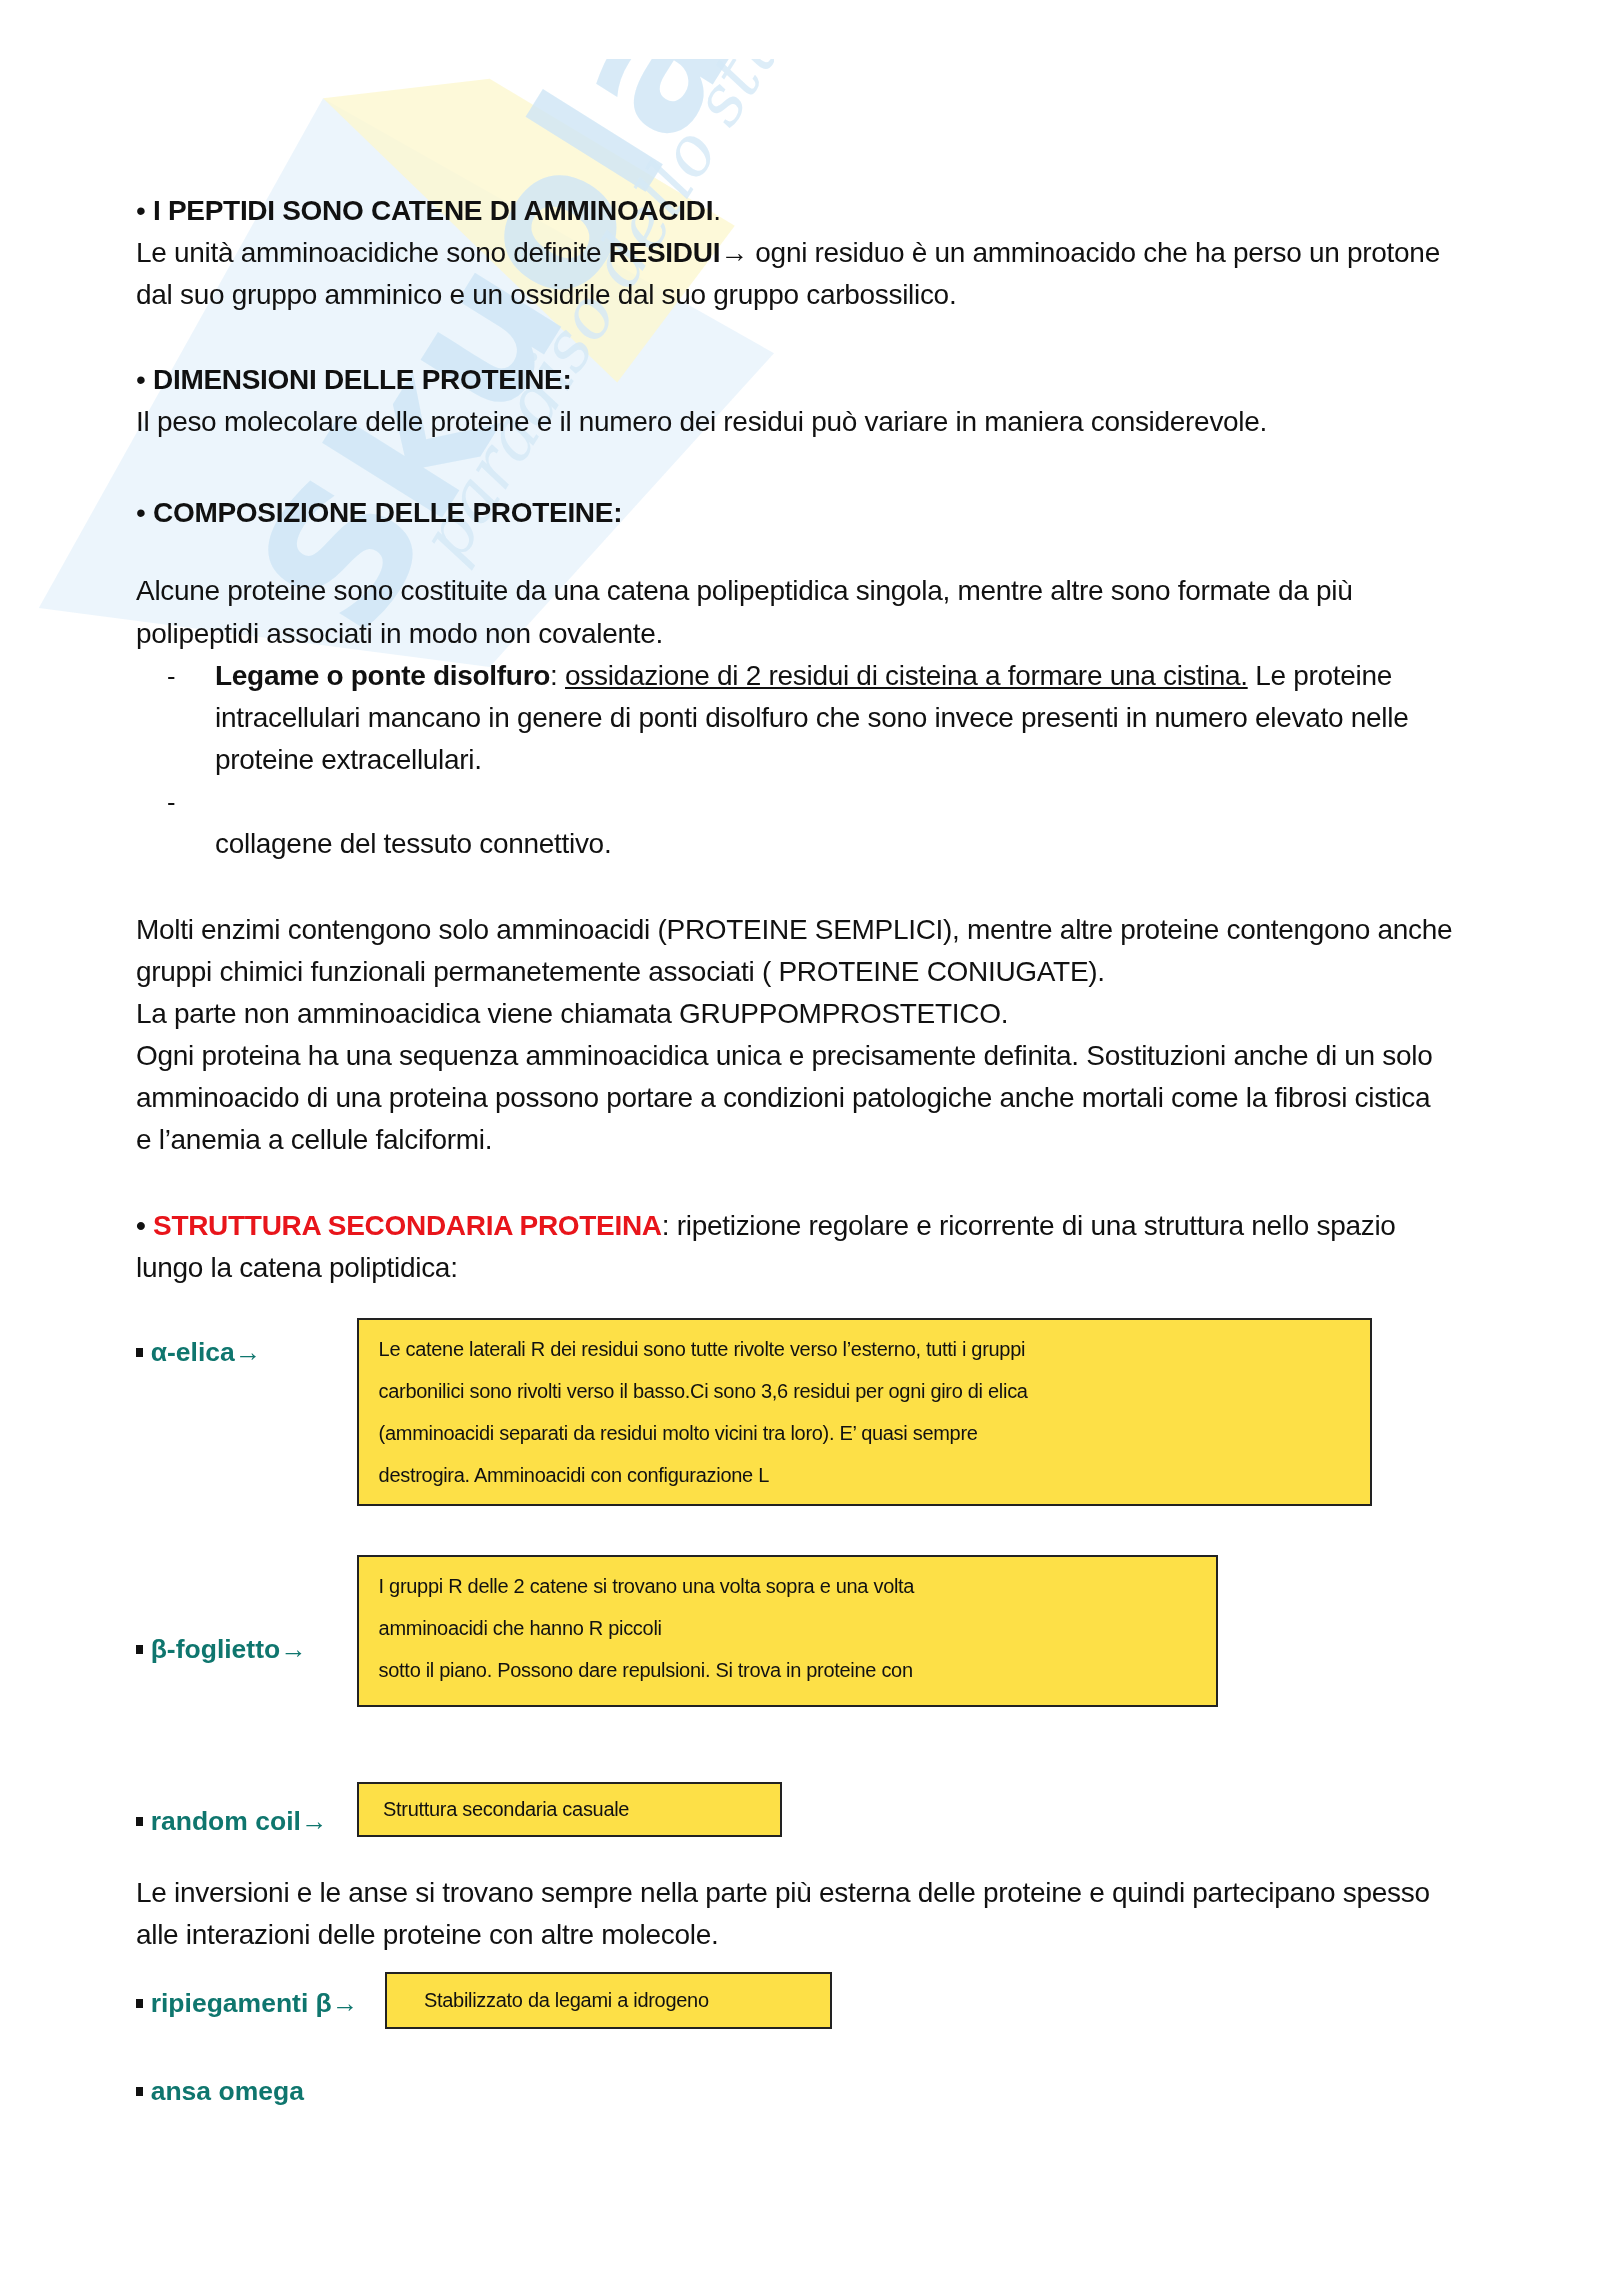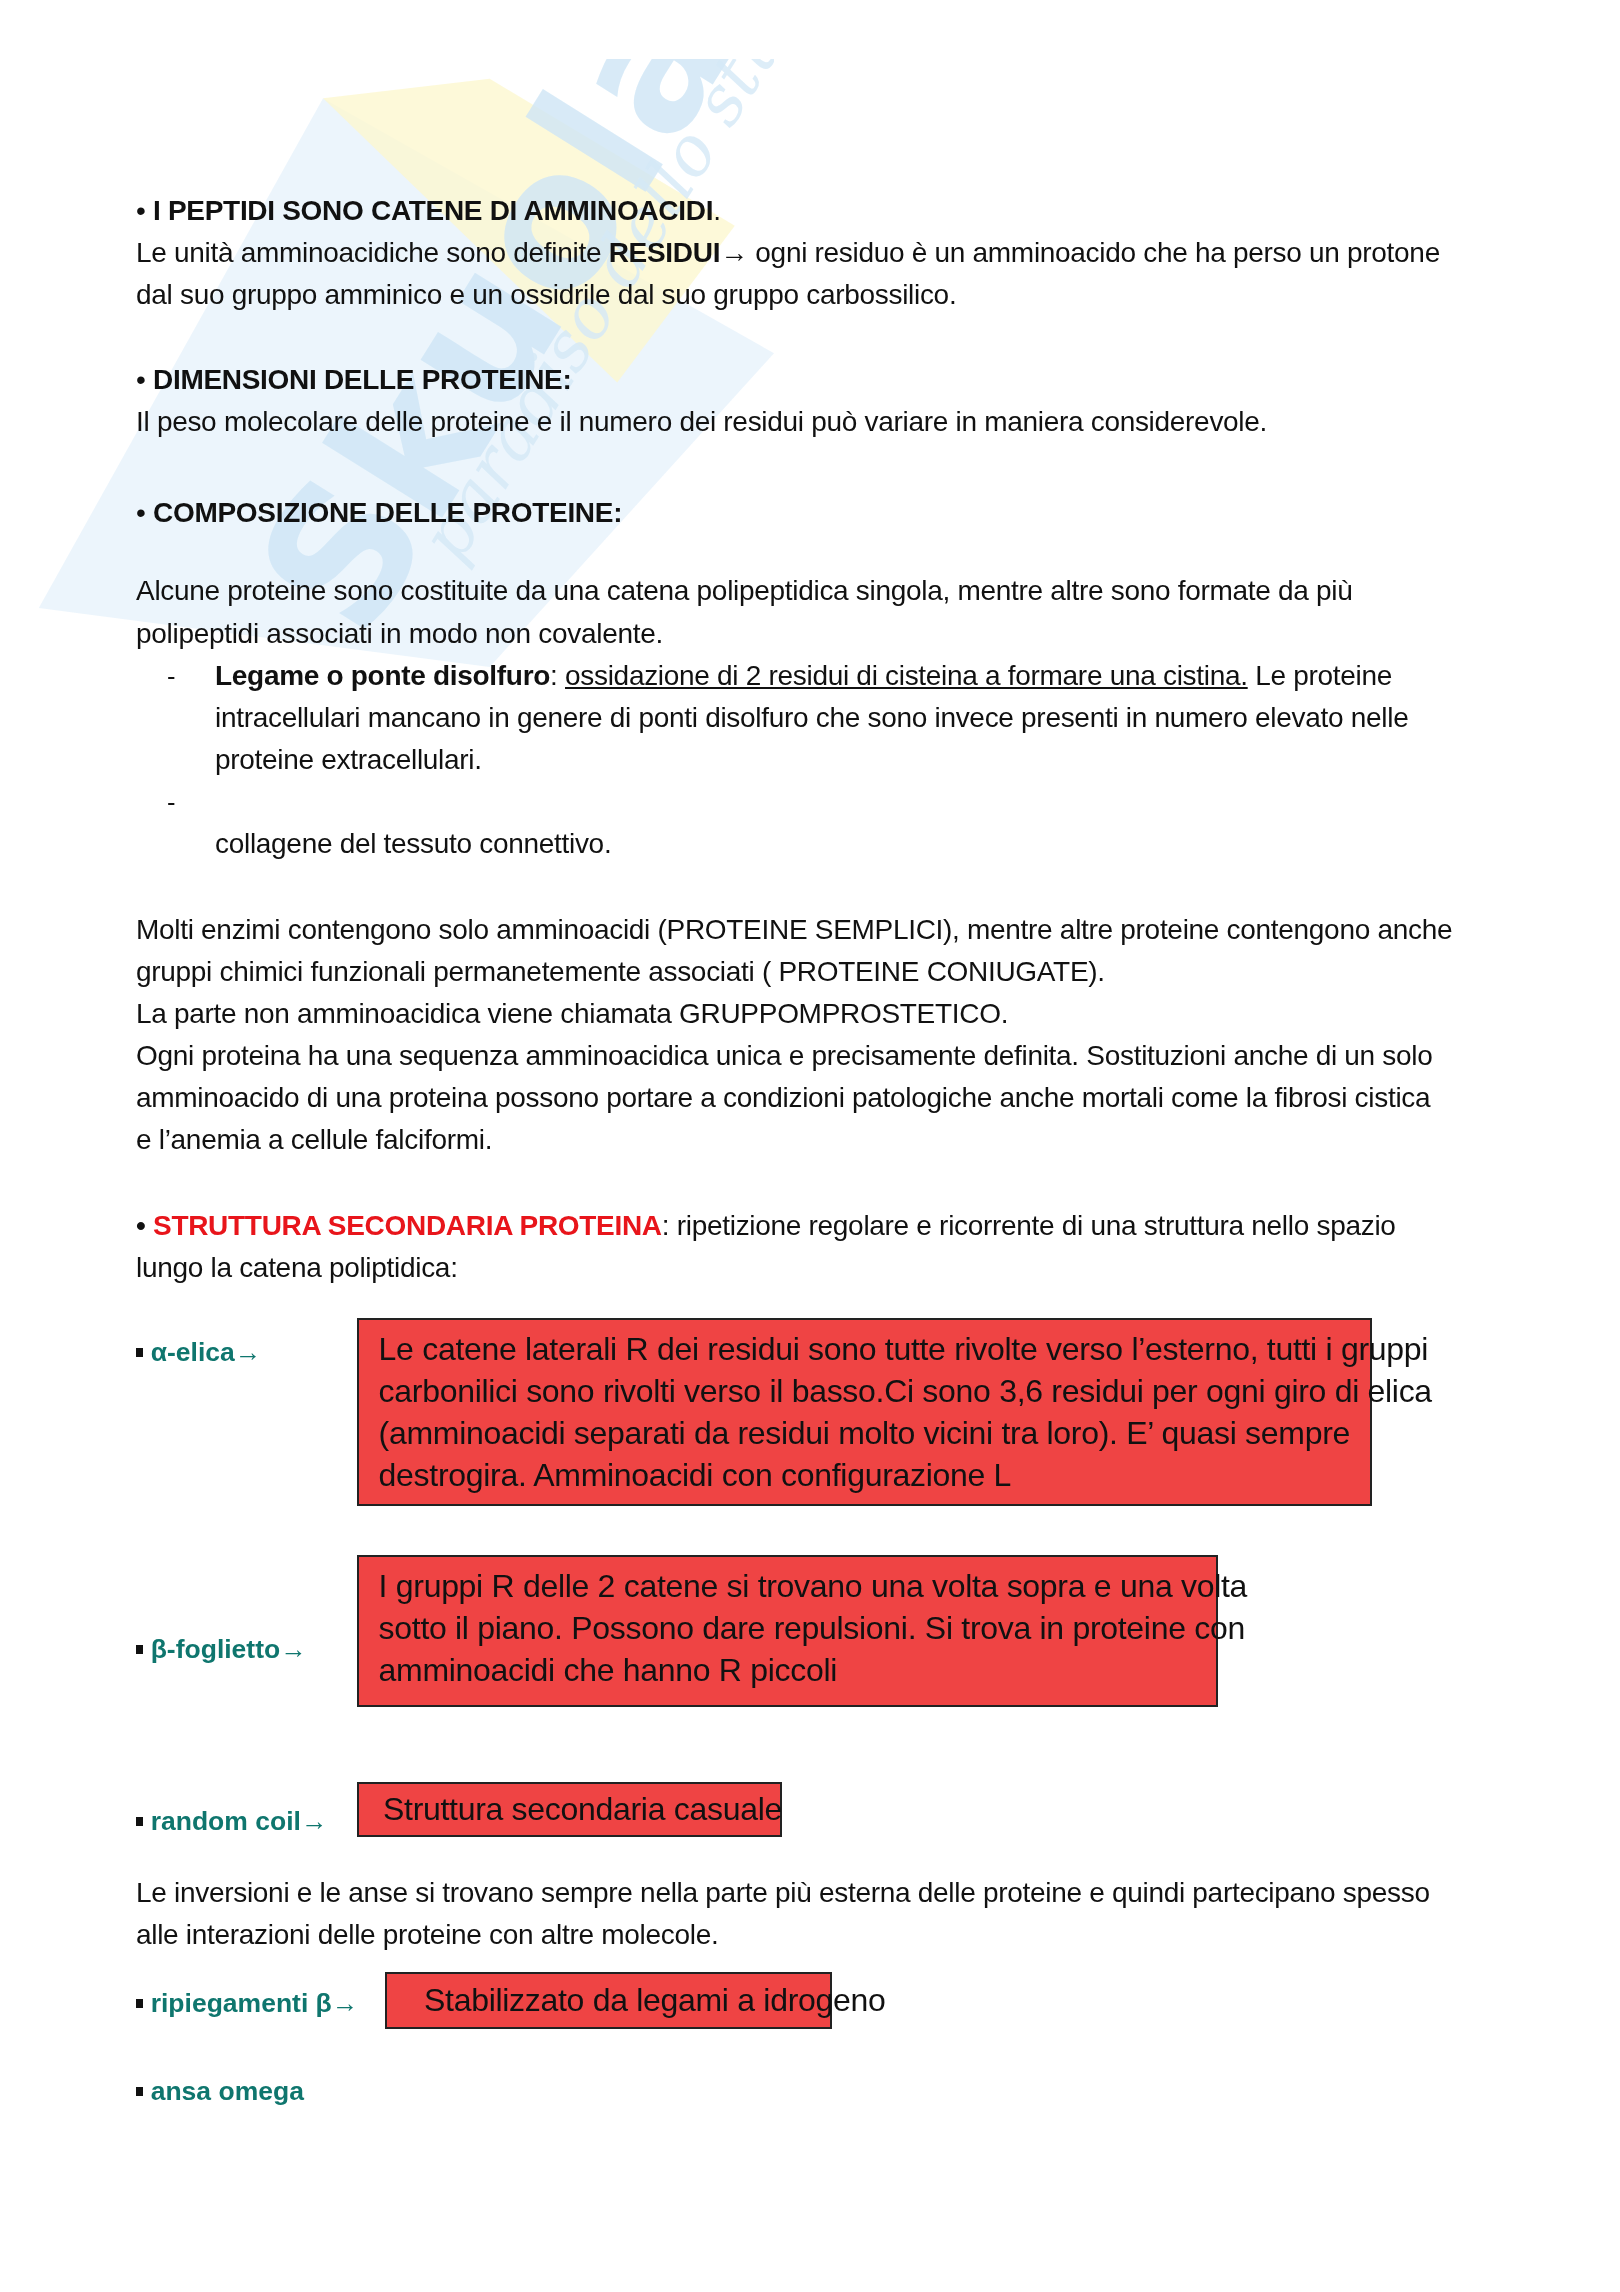--- a/index.html
+++ b/index.html
@@ -63,23 +63,23 @@
       width: 6.9px;
       height: 8.8px;
       background: #111;
       margin-right: 7.8px;
       vertical-align: 3.9px;
     }
     .box {
       position: absolute;
       border: 2px solid #222;
       border-bottom-width: 2.9px;
-      background: #ef4444;
+      background: #fde047;
       box-sizing: border-box;
-      font-size: 32px;
+      font-size: 20px;
       line-height: 42px;
       padding: 7.8px 19.6px 7.8px 19.6px;
       letter-spacing: -0.3px;
     }
     .box .bl { display: block; white-space: nowrap; }
   </style>
 </head>
 <body>
 
 <svg class="watermark" viewBox="0 0 760 620" xmlns="http://www.w3.org/2000/svg">
@@ -144,22 +144,22 @@
     <span class="bl">carbonilici sono rivolti verso il basso.Ci sono 3,6 residui per ogni giro di elica</span>
     <span class="bl">(amminoacidi separati da residui molto vicini tra loro). E’ quasi sempre</span>
     <span class="bl">destrogira. Amminoacidi con configurazione L</span>
   </div>
 
   <div class="lbl" style="top:1634px;">
     <span class="sq"></span><span>β-foglietto→</span>
   </div>
   <div class="box" style="left:357px; top:1555px; width:861px; height:152px;">
     <span class="bl">I gruppi R delle 2 catene si trovano una volta sopra e una volta</span>
+    <span class="bl">amminoacidi che hanno R piccoli</span>
     <span class="bl">sotto il piano. Possono dare repulsioni. Si trova in proteine con</span>
-    <span class="bl">amminoacidi che hanno R piccoli</span>
   </div>
 
   <div class="lbl" style="top:1806px;">
     <span class="sq"></span><span>random coil→</span>
   </div>
   <div class="box" style="left:357px; top:1782px; width:425px; height:55px; padding:2px 24px; line-height:47px;">
     <span class="bl">Struttura secondaria casuale</span>
   </div>
 
   <div class="line" style="top:1872px;">Le inversioni e le anse si trovano sempre nella parte più esterna delle proteine e quindi partecipano spesso</div>

